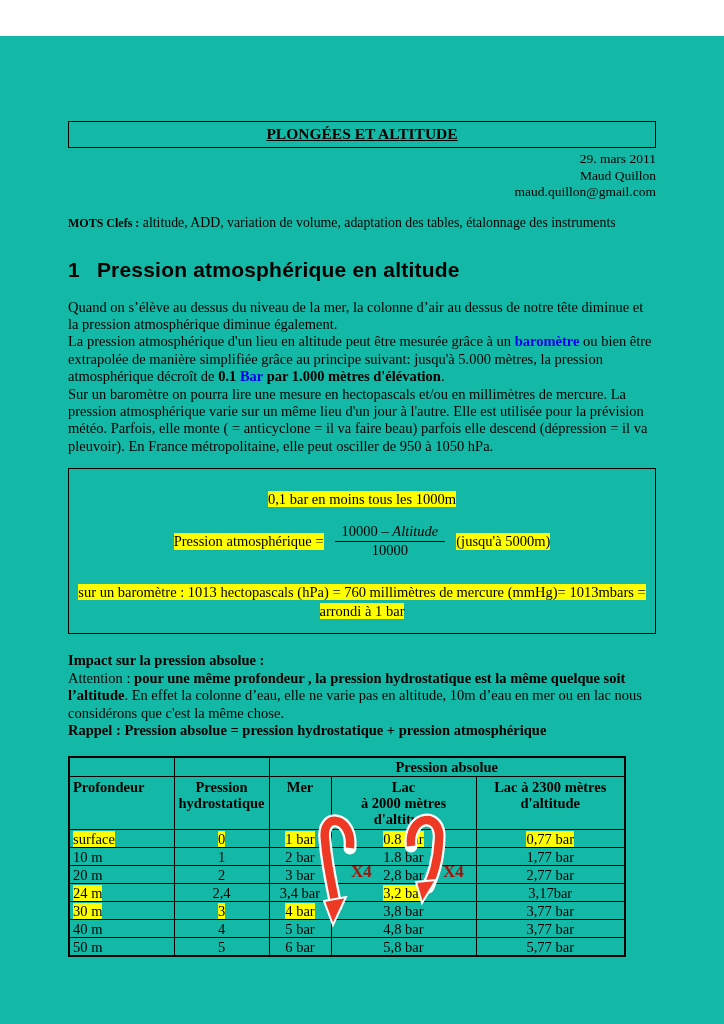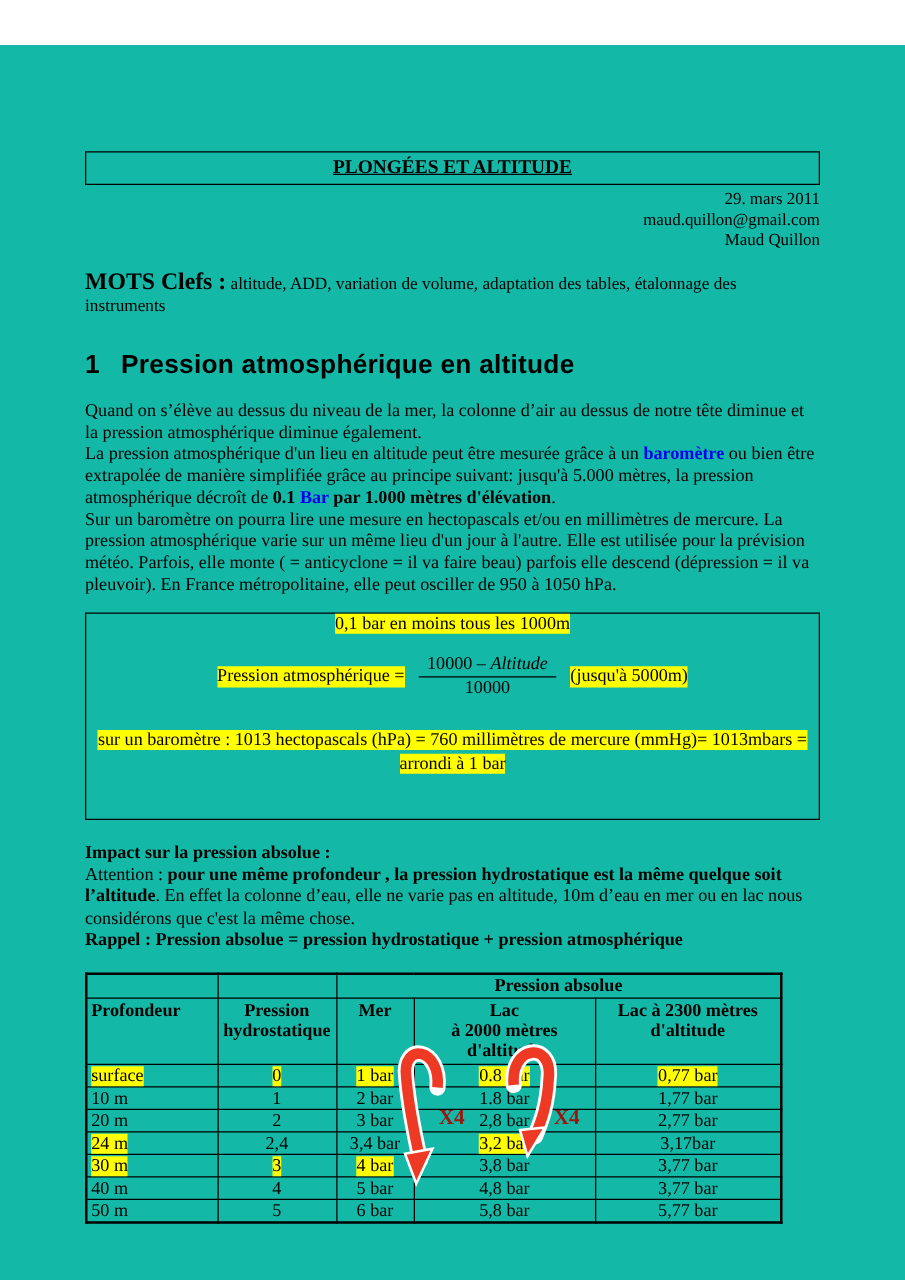--- a/index.html
+++ b/index.html
@@ -13,32 +13,33 @@
     padding:85px 68px 0 68px;
     margin-top:36px;
   }
   .title-box{
     border:1px solid #000;text-align:center;padding:3px 0 4px 0;
     font-weight:bold;font-size:15.5px;
   }
   .title-box span{text-decoration:underline;}
   .byline{ text-align:right;font-size:13.5px;line-height:16.5px;margin-top:3px;}
   .keywords{margin-top:14px;font-size:13.8px;}
-  .keywords b{font-size:19px;}
+  .keywords b{font-size:12px;}
   h1{
     font-family:"Liberation Sans",sans-serif;font-size:21px;font-weight:bold;
     margin:27px 0 0 0;letter-spacing:0.2px;
   }
   h1 .num{margin-right:17px;}
   .paras{margin-top:17px;line-height:17.4px;}
   .paras p{margin:0;}
   .lnk{color:var(--link);font-weight:bold;cursor:pointer;}
   .hl{background:var(--hl);}
   .formula-box{
     margin-top:13px;border:1px solid #000;height:166px;text-align:center;
+    padding-top:22px;
   }
   .formula-row{margin-top:15px;display:flex;justify-content:center;align-items:center;gap:11px;}
   .fraction{display:inline-block;text-align:center;line-height:17px;}
   .fraction .numer{border-bottom:1px solid #000;padding:0 7px 2px 7px;}
   .fraction .numer i{font-style:italic;}
   .fraction .denom{padding-top:2px;}
   .fline3{margin-top:24px;line-height:18.5px;padding:0 5px;}
   .impact{margin-top:18px;line-height:17.5px;}
   .impact b{}
   .table-wrap{margin-top:16px;position:relative;width:660px;}
@@ -60,22 +61,22 @@
 <body>
 
 <div class="page">
 
   <div class="title-box">
     <span>PLONGÉES ET ALTITUDE</span>
   </div>
 
   <div class="byline">
     <div>29. mars 2011</div>
+    <div>Maud Quillon</div>
     <div>maud.quillon@gmail.com</div>
-    <div>Maud Quillon</div>
   </div>
 
   <div class="keywords">
     <b>MOTS Clefs :</b><span> altitude, ADD, variation de volume, adaptation des tables, étalonnage des instruments</span>
   </div>
 
   <h1>
     <span class="num">1</span><span>Pression atmosphérique en altitude</span>
   </h1>
 

